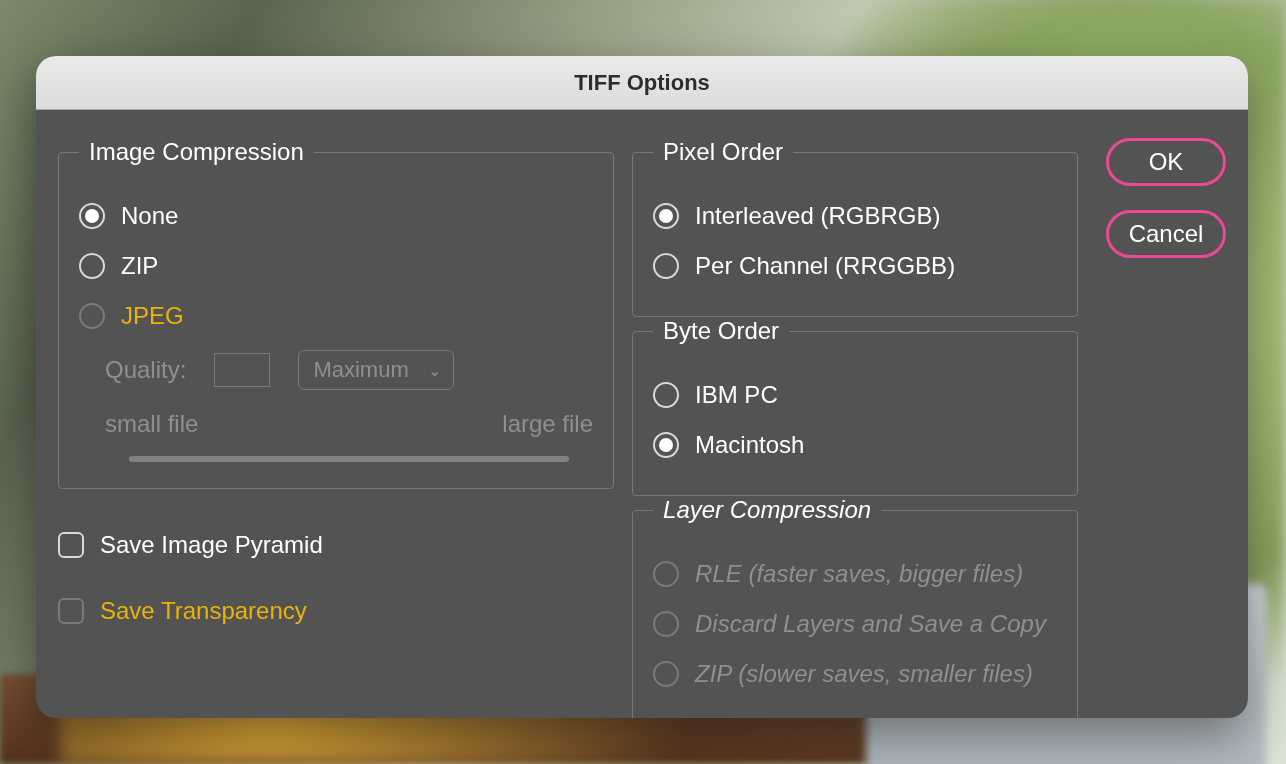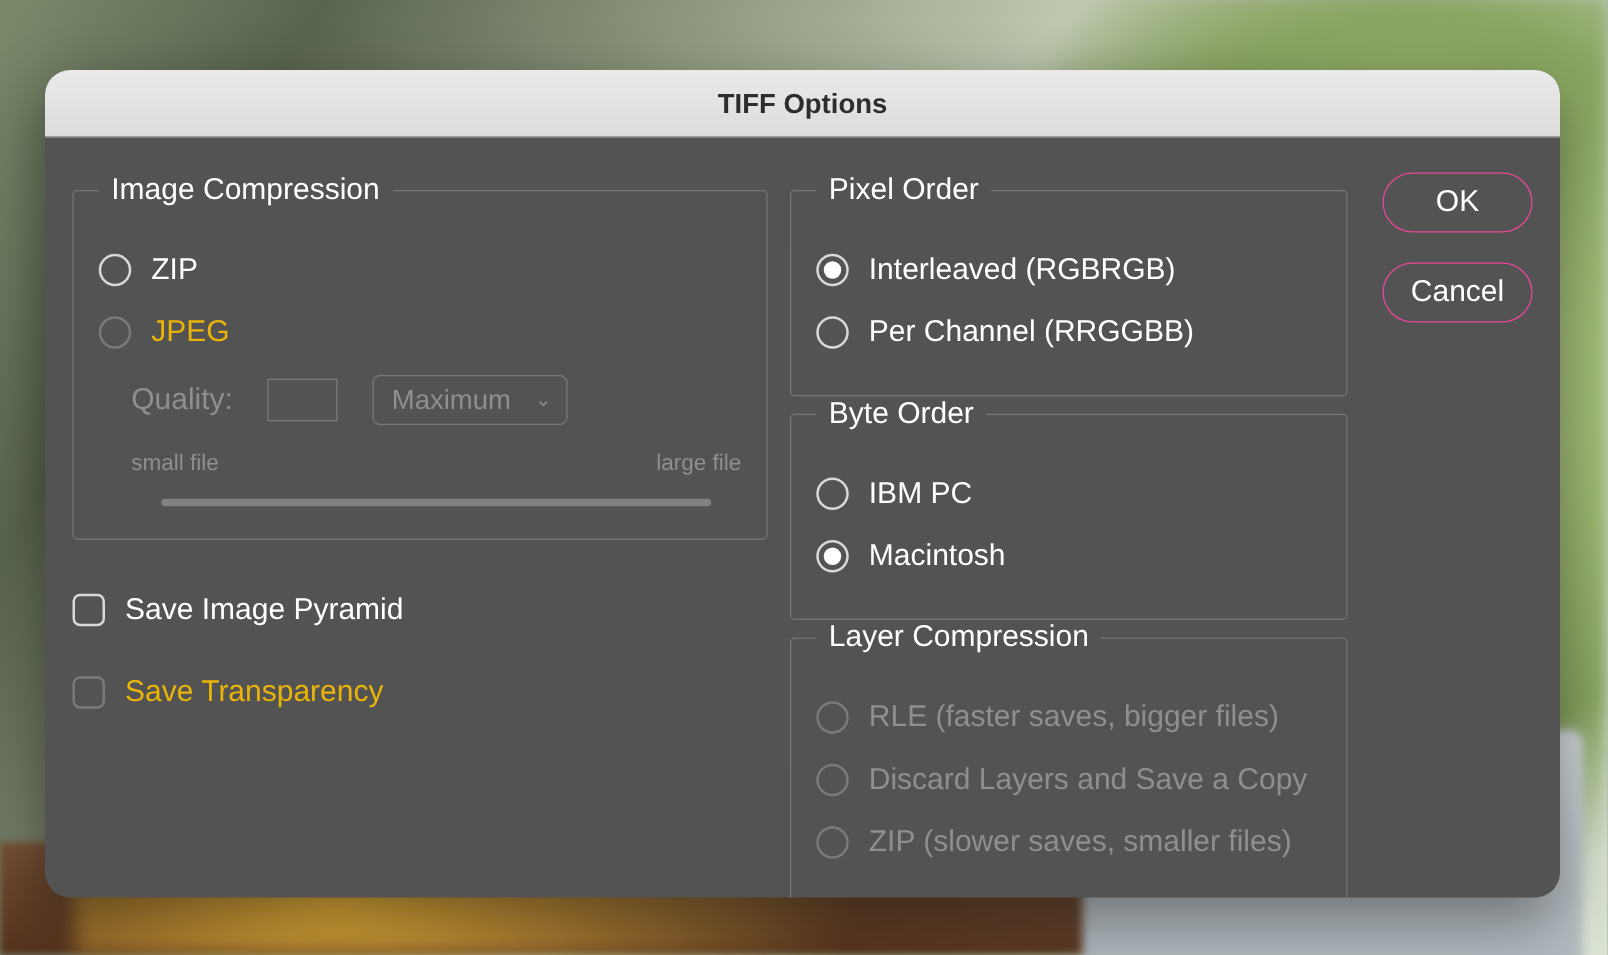--- a/index.html
+++ b/index.html
@@ -47,21 +47,21 @@
   .col-left { width: 586px; display:flex; flex-direction:column; gap: 28px;}
   .col-mid  { width: 470px; margin-left: 18px; display:flex; flex-direction:column; }
   .col-right{ flex:1; margin-left: 28px; display:flex; flex-direction:column; gap: 24px;}
   
   fieldset {
     border: 1px solid #777;
     border-radius: 4px;
     padding: 22px 20px 22px 20px;
     position: relative;
   }
-  fieldset.disabled { color:#8f8f8f; }
+  fieldset.disabled { color:#8f8f8f;font-style:italic; }
   legend {
     padding: 0 10px;
     font-size: 24px;
     color: #fff;
   }
   fieldset.disabled legend.dim { color:#8f8f8f; }
   
   .row { display:flex; align-items:center; gap: 16px; min-height: 44px; margin: 6px 0;}
   
   .radio {
@@ -87,47 +87,51 @@
   .q-input {
     width:56px; height:34px; border:1px solid #7a7a7a; background:transparent;
   }
   .q-select {
     width:156px; height:40px; border:1px solid #7a7a7a; border-radius:6px;
     display:flex; align-items:center; justify-content:space-between;
     padding: 0 12px 0 14px; color:#8f8f8f; font-size:22px;
   }
   .chev { font-size:16px; color:#8f8f8f; }
   
-  .slider-row { display:flex; justify-content:space-between; font-size:18px; margin-top:20px; color:#8f8f8f;}
+  .slider-row { display:flex; justify-content:space-between; font-size:24px; margin-top:20px; color:#8f8f8f;}
   .slider-track {
     height:6px; background:#a0a0a0; border-radius:3px; margin:18px 24px 4px 24px; opacity:0.6;
   }
   
   .btn {
-    border:1px solid #ec4899; color:#fff; background:transparent;
+    border:3px solid #ec4899; color:#fff; background:transparent;
     border-radius:999px; height:48px; width:120px;
     display:flex; align-items:center; justify-content:center;
     font-size:24px; cursor:pointer;
   }
 </style>
 </head>
 <body>
 
 <div class="bg-leaf1"></div>
 <div class="bg-wood"></div>
 <div class="bg-blur1"></div>
 <div class="bg-blur2"></div>
 
 <div class="dialog">
   <div class="titlebar">TIFF Options</div>
   <div class="content">
 
     <div class="col-left">
       <fieldset>
         <legend>Image Compression</legend>
+        <div class="row">
+          <span class="radio selected"></span>
+          <span class="label">None</span>
+        </div>
         <div class="row">
           <span class="radio"></span>
           <span class="label">ZIP</span>
         </div>
         <div class="row disabled-text">
           <span class="radio disabled"></span>
           <span class="label">JPEG</span>
         </div>
 
         <div class="quality-group">

